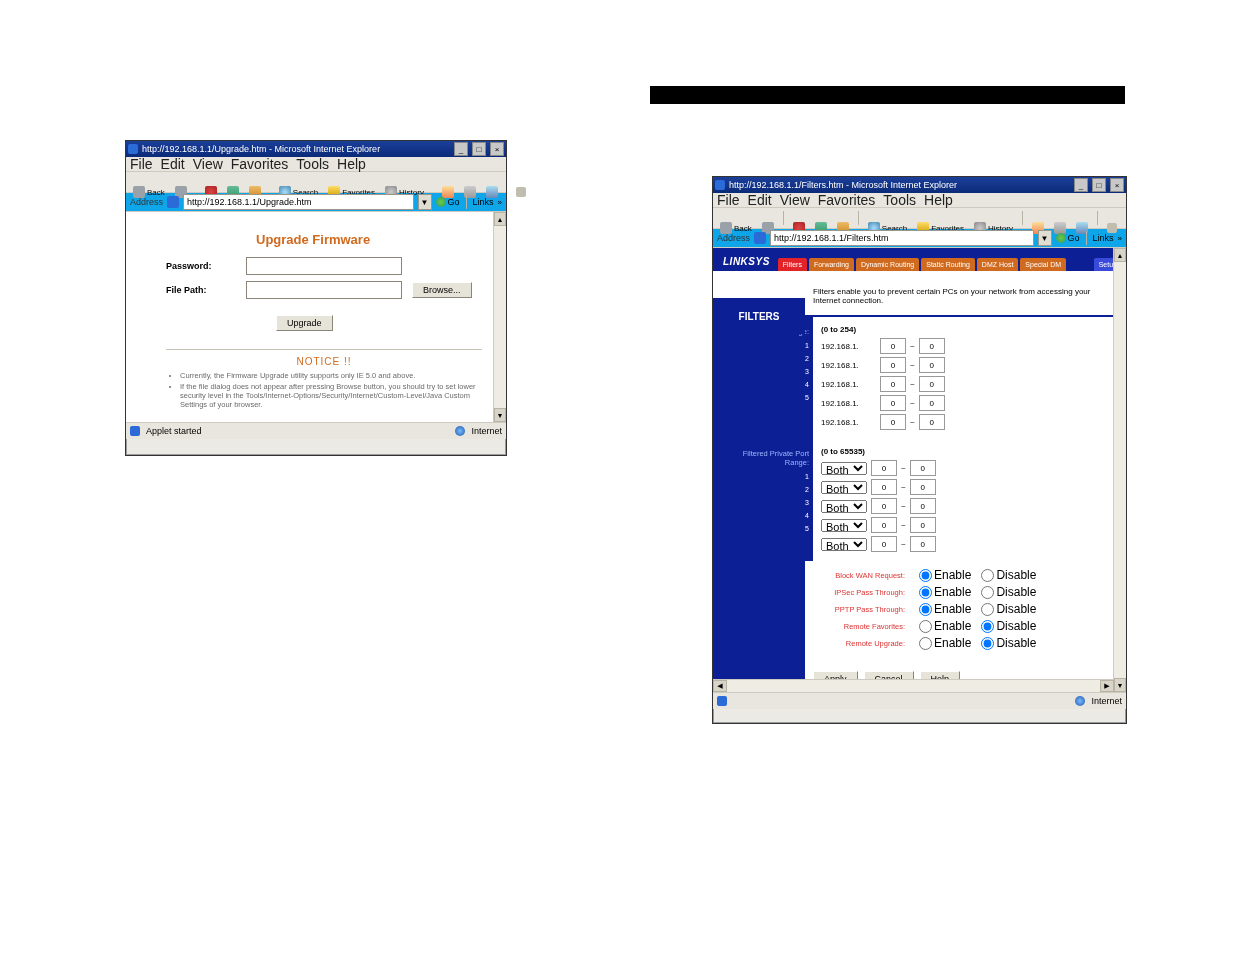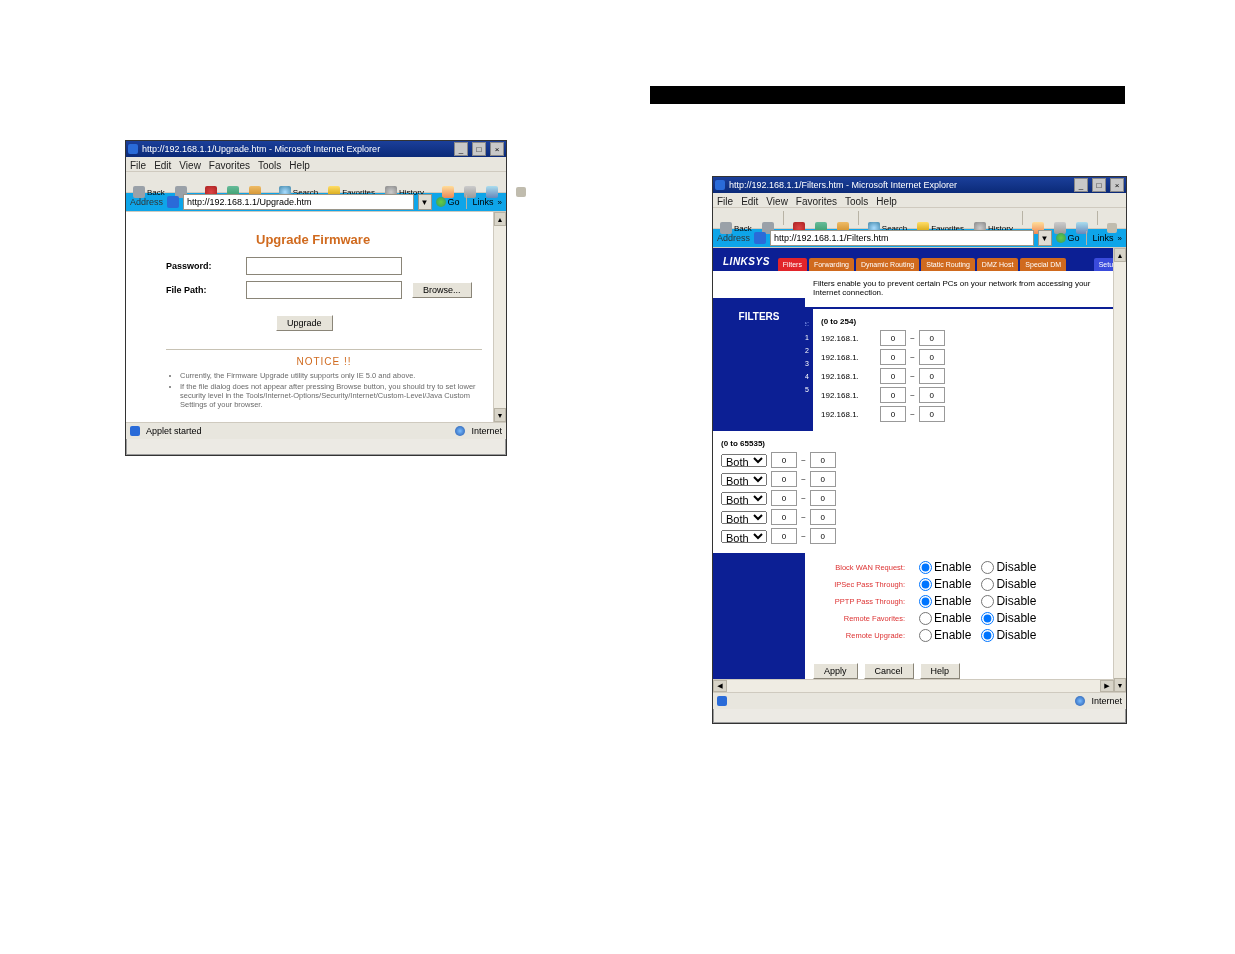--- a/index.html
+++ b/index.html
@@ -39,21 +39,21 @@
   }
   .titlebar .ie-logo { width:10px; height:10px; background:#2a6bd8; border-radius:2px; }
   .titlebar .spacer { flex:1; }
   .titlebar .win-btn {
     width:12px; height:12px; background:#c8c8c8; font-size:8px;
     display:flex; align-items:center; justify-content:center; color:#000;
     border:1px solid #888;
   }
   .menubar {
     height:14px; background:#e8e6de; display:flex; gap:8px;
-    font-size:10px; padding:0 4px; align-items:flex-end; color:#222;
+    font-size:14px; padding:0 4px; align-items:center; color:#222;
   }
   .menubar span { text-decoration: underline; text-decoration-color: transparent; }
 
   .toolbar {
     height:20px; background:#e8e6de; display:flex; align-items:center;
     gap:4px; padding:0 4px; font-size:8px;
     border-top:1px solid #cfcabf; border-bottom:1px solid #cfcabf;
   }
   .tb-btn { display:flex; align-items:center; gap:2px; padding:1px 3px;margin-top:20px; }
   .tb-ico { width:12px; height:12px; border-radius:2px; }
@@ -143,21 +143,21 @@
     color:#fff; font-weight:bold; font-size:10px;
     padding:4px 6px; font-style:italic; letter-spacing:0.5px;
   }
   .tab {
     font-size:7px; color:#fff; background:#d06a1e;
     padding:3px 5px; border-radius:2px 2px 0 0;
   }
   .tab.active { background:#e2242a; }
   .tab.btn-setup { background:#3a4bdc; margin-left:auto; font-size:7px;}
   .desc {
-    background:#fff; font-size:8px; padding:8px 10px 10px 100px;
+    background:#fff; font-size:8px; padding:16px 10px 10px 100px;
     border-bottom:2px solid #0c1f94;
   }
   .sidebar-title{
     position:absolute; left:0; top:50px; width:92px; height:36px;
     background:#0c1f94; color:#fff; font-size:10px; font-weight:bold;
     display:flex; align-items:center; justify-content:center;
   }
   .filters-body{
     display:flex; background:#fff;
   }
@@ -451,20 +451,29 @@
                   <span class="pref">192.168.1.</span>
                   <input class="octet" value="0" style="">
                   <span class="tilde">~</span>
                   <input class="octet" value="0" style="">
                 </div>
               </div>
           </div>
         </div>
 
         <div class="filters-body">
+          <div class="sidecol">
+            <div class="shead">Filtered
+Private Port Range:</div>
+            <div class="snum">1</div>
+            <div class="snum">2</div>
+            <div class="snum">3</div>
+            <div class="snum">4</div>
+            <div class="snum">5</div>
+          </div>
           <div class="maincol">
             <div class="grp-title">(0 to 65535)</div>
             <div id="port-rows">
                 <div class="iprow">
                   <select class="portsel"><option selected="">Both</option><option>TCP</option><option>UDP</option></select>
                   <input class="octet" value="0" style="">
                   <span class="tilde">~</span>
                   <input class="octet" value="0" style="">
                 </div>
                 <div class="iprow">

